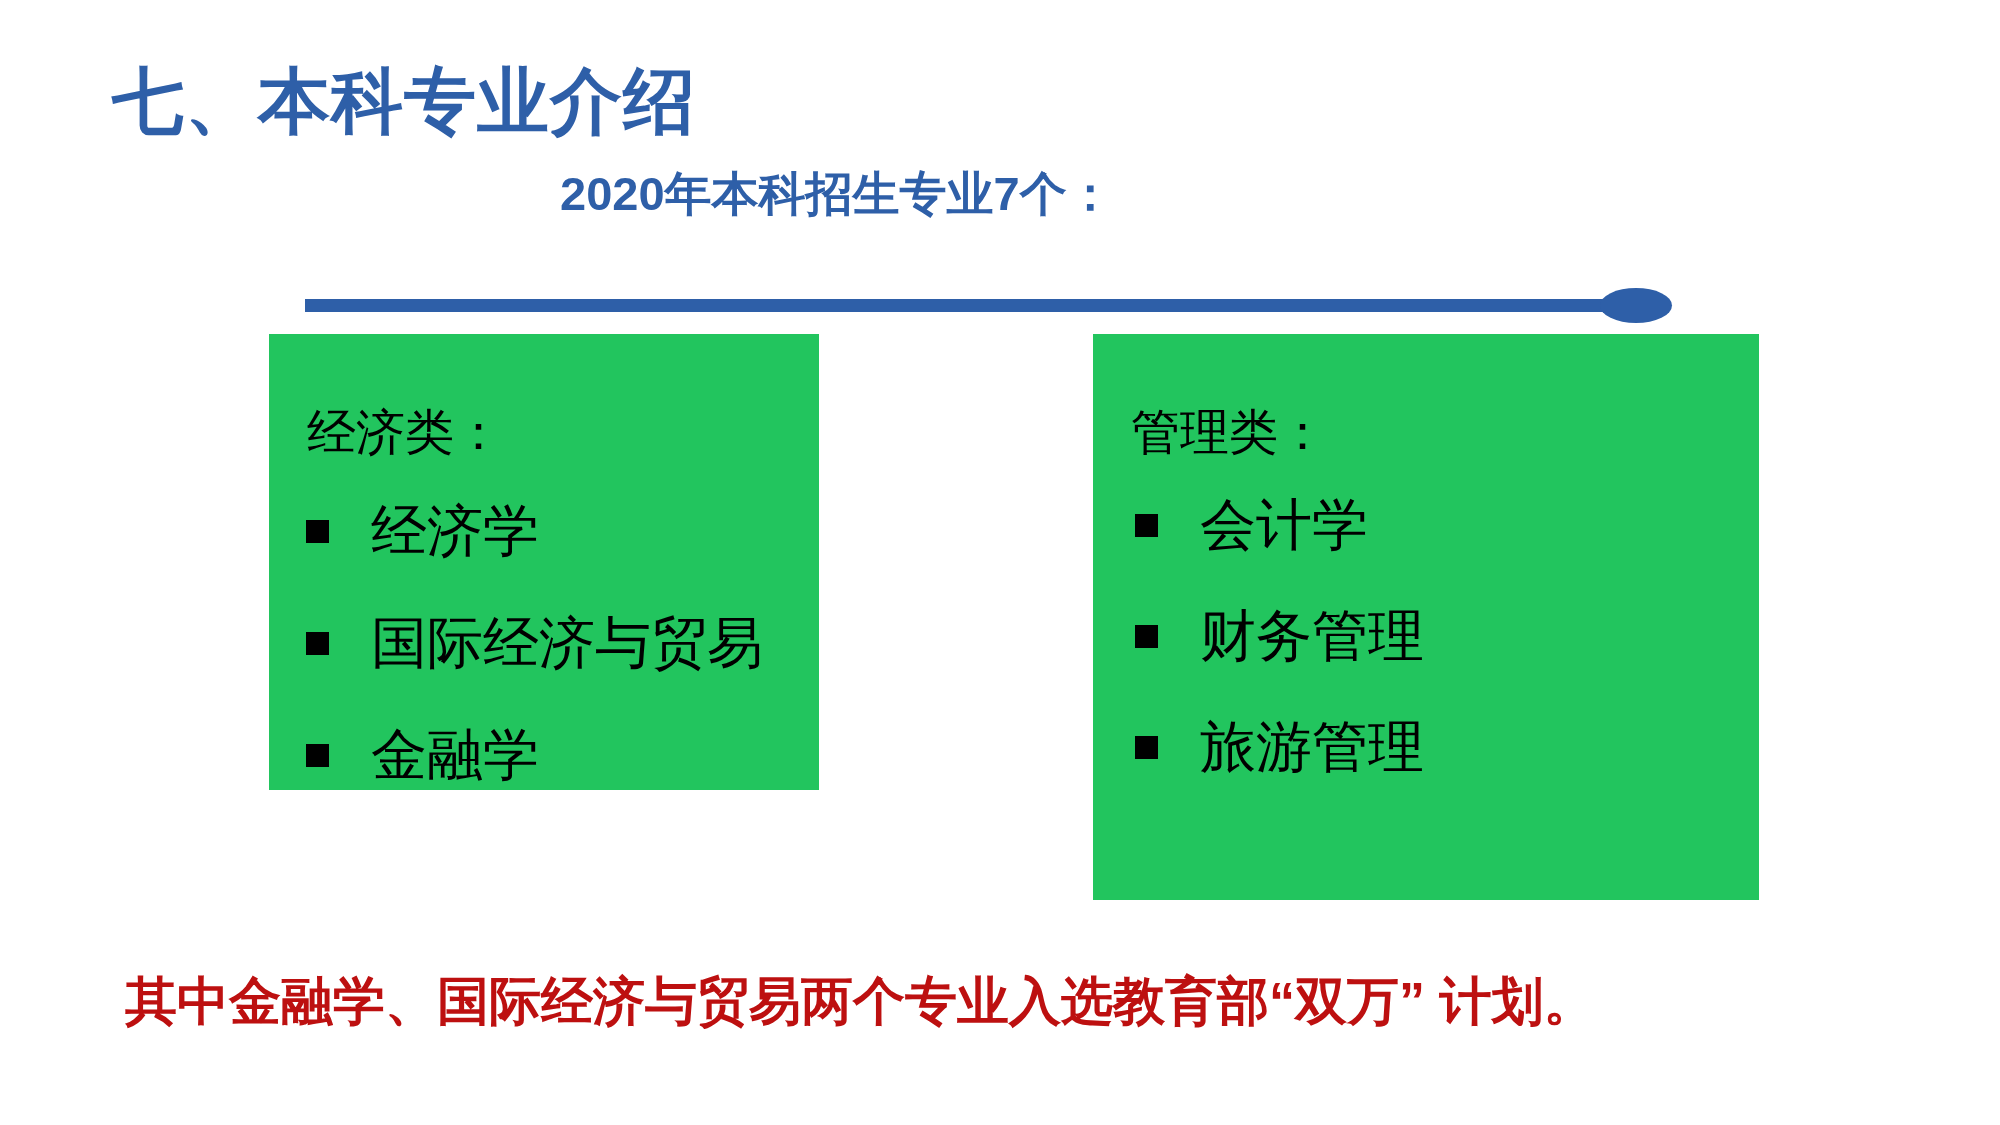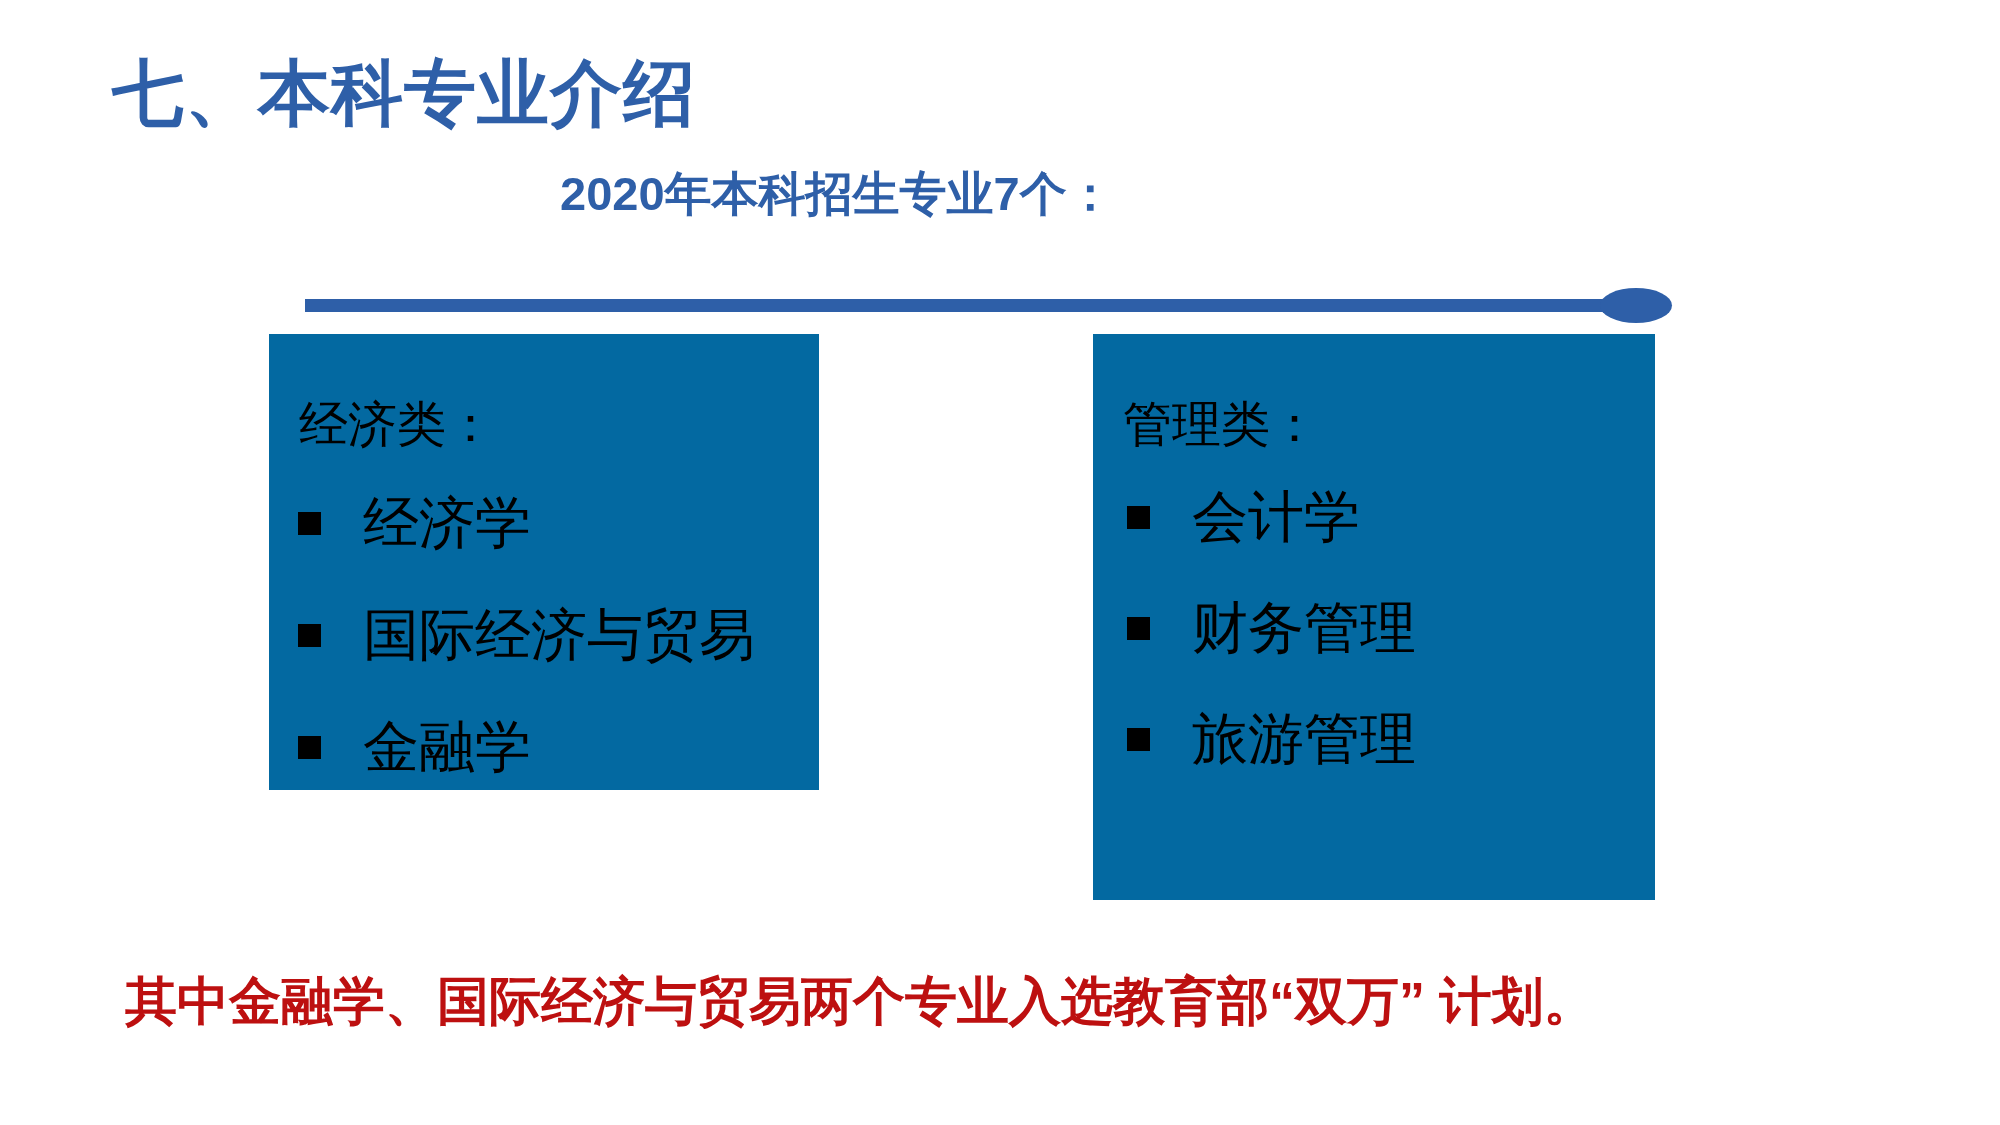--- a/index.html
+++ b/index.html
@@ -12,21 +12,21 @@
   body {
     position: relative;
     font-family: "Liberation Sans", sans-serif;
     -webkit-font-smoothing: antialiased;
   }
 
   
   #slide-title {
     position: absolute;
     left: 112px;
-    top: 56px;
+    top: 64px;
     font-family: "Liberation Sans", "DejaVu Sans", sans-serif;
     font-weight: bold;
     font-size: 72px;
     line-height: 1.05;
     letter-spacing: 1px;
     color: #2E5FA8;
     white-space: nowrap;
   }
 
   
@@ -58,33 +58,33 @@
     top: 288px;
     width: 72px;
     height: 35px;
     background: #2E5FA8;
     border-radius: 50%;
   }
 
   
   .panel {
     position: absolute;
-    background: #0369a1;
-    padding: 4px;
+    background: #22c55e;
+    padding: 12px;
   }
   #panel-economics {
     left: 269px;
     top: 334px;
     width: 550px;
     height: 456px;
   }
   #panel-management {
     left: 1093px;
     top: 334px;
-    width: 562px;
+    width: 666px;
     height: 566px;
   }
 
   .panel-heading {
     font-family: "Liberation Serif", "DejaVu Serif", serif;
     font-size: 49px;
     color: #000000;
     line-height: 1;
     white-space: nowrap;
   }

